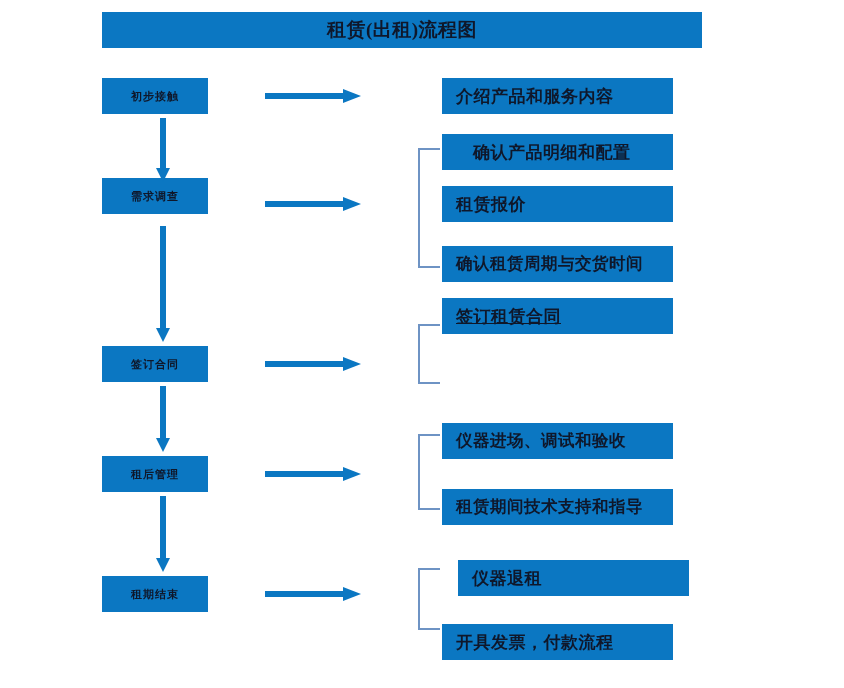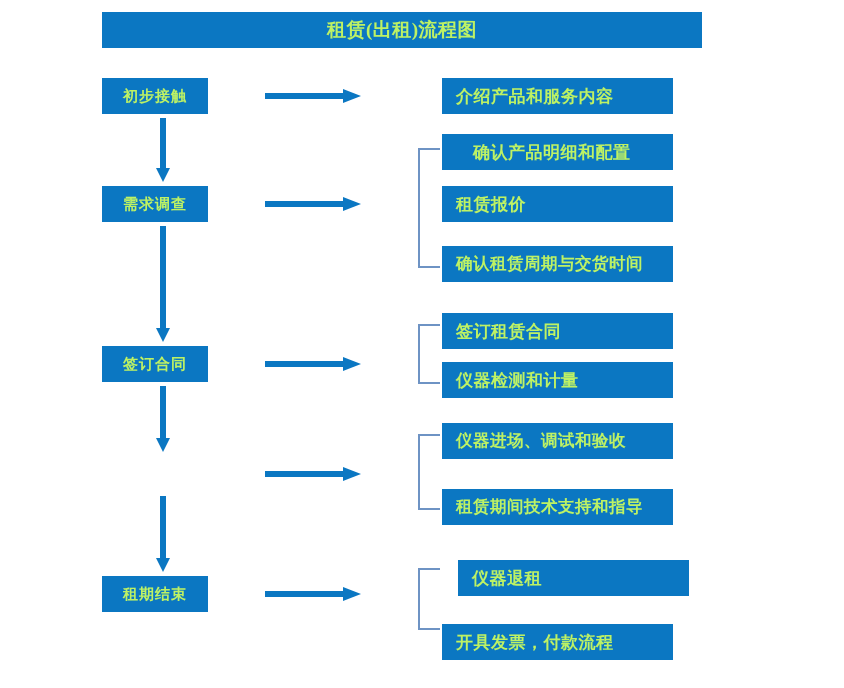--- a/index.html
+++ b/index.html
@@ -18,21 +18,21 @@
     position: absolute;
     left: 0; top: 0;
     width: 844px;
     height: 688px;
   }
 
   
   .box {
     position: absolute;
     background: #0B77C2;
-    color: #bef264;
+    color: #0f172a;
     display: flex;
     align-items: center;
     box-sizing: border-box;
     font-weight: bold;
     letter-spacing: 0.5px;
     white-space: nowrap;
   }
 
   
   .title-bar {
@@ -43,21 +43,21 @@
     justify-content: center;
     font-size: 19px;
   }
 
   
   .stage-box {
     left: 102px;
     width: 106px;
     height: 36px;
     justify-content: center;
-    font-size: 15px;
+    font-size: 11px;
     letter-spacing: 1px;
   }
 
   
   .detail-box {
     left: 442px;
     width: 231px;
     height: 36px;
     padding-left: 14px;
     font-size: 17px;
@@ -125,24 +125,25 @@
 </style>
 </head>
 <body>
 
 <div id="canvas">
 
   <div class="box title-bar">租赁(出租)流程图</div>
 
   <div class="box stage-box" style="top:78px;">初步接触</div>
 
-  <div class="box stage-box" style="top:186px;">需求调查</div>
+  <div class="box stage-box" style="top:178px;">需求调查</div>
 
   <div class="box stage-box" style="top:346px;">签订合同</div>
 
+  <div class="box stage-box" style="top:456px;">租后管理</div>
 
   <div class="box stage-box" style="top:576px;">租期结束</div>
 
   <div class="v-arrow" style="top:118px; height:64px;">
     <div class="shaft" style="height:50px;"></div>
     <div class="head" style="top:50px;"></div>
   </div>
 
   <div class="v-arrow" style="top:226px; height:116px;">
     <div class="shaft" style="height:102px;"></div>
@@ -186,23 +187,22 @@
   <div class="bracket" style="top:568px; height:62px;"></div>
 
   <div class="box detail-box" style="top:78px;">介绍产品和服务内容</div>
 
   <div class="box detail-box" style="top:134px;padding-left:31px;">确认产品明细和配置</div>
 
   <div class="box detail-box" style="top:186px;">租赁报价</div>
 
   <div class="box detail-box wide-text" style="top:246px;">确认租赁周期与交货时间</div>
 
-  <div class="box detail-box" style="top:313px;">签订租赁合同</div>
-
-  <div class="box detail-box" style="top:362px;">仪器检测和计量</div>
+  <div class="box detail-box" style="top:298px;text-decoration:underline;">签订租赁合同</div>
+
 
   <div class="box detail-box wide-text" style="top:489px;">租赁期间技术支持和指导</div>
 
   <div class="box detail-box wide-text" style="top:423px;">仪器进场、调试和验收</div>
 
   <div class="box detail-box" style="top:560px;margin-left:16px;">仪器退租</div>
 
   <div class="box detail-box" style="top:624px;">开具发票，付款流程</div>
 
 </div>

